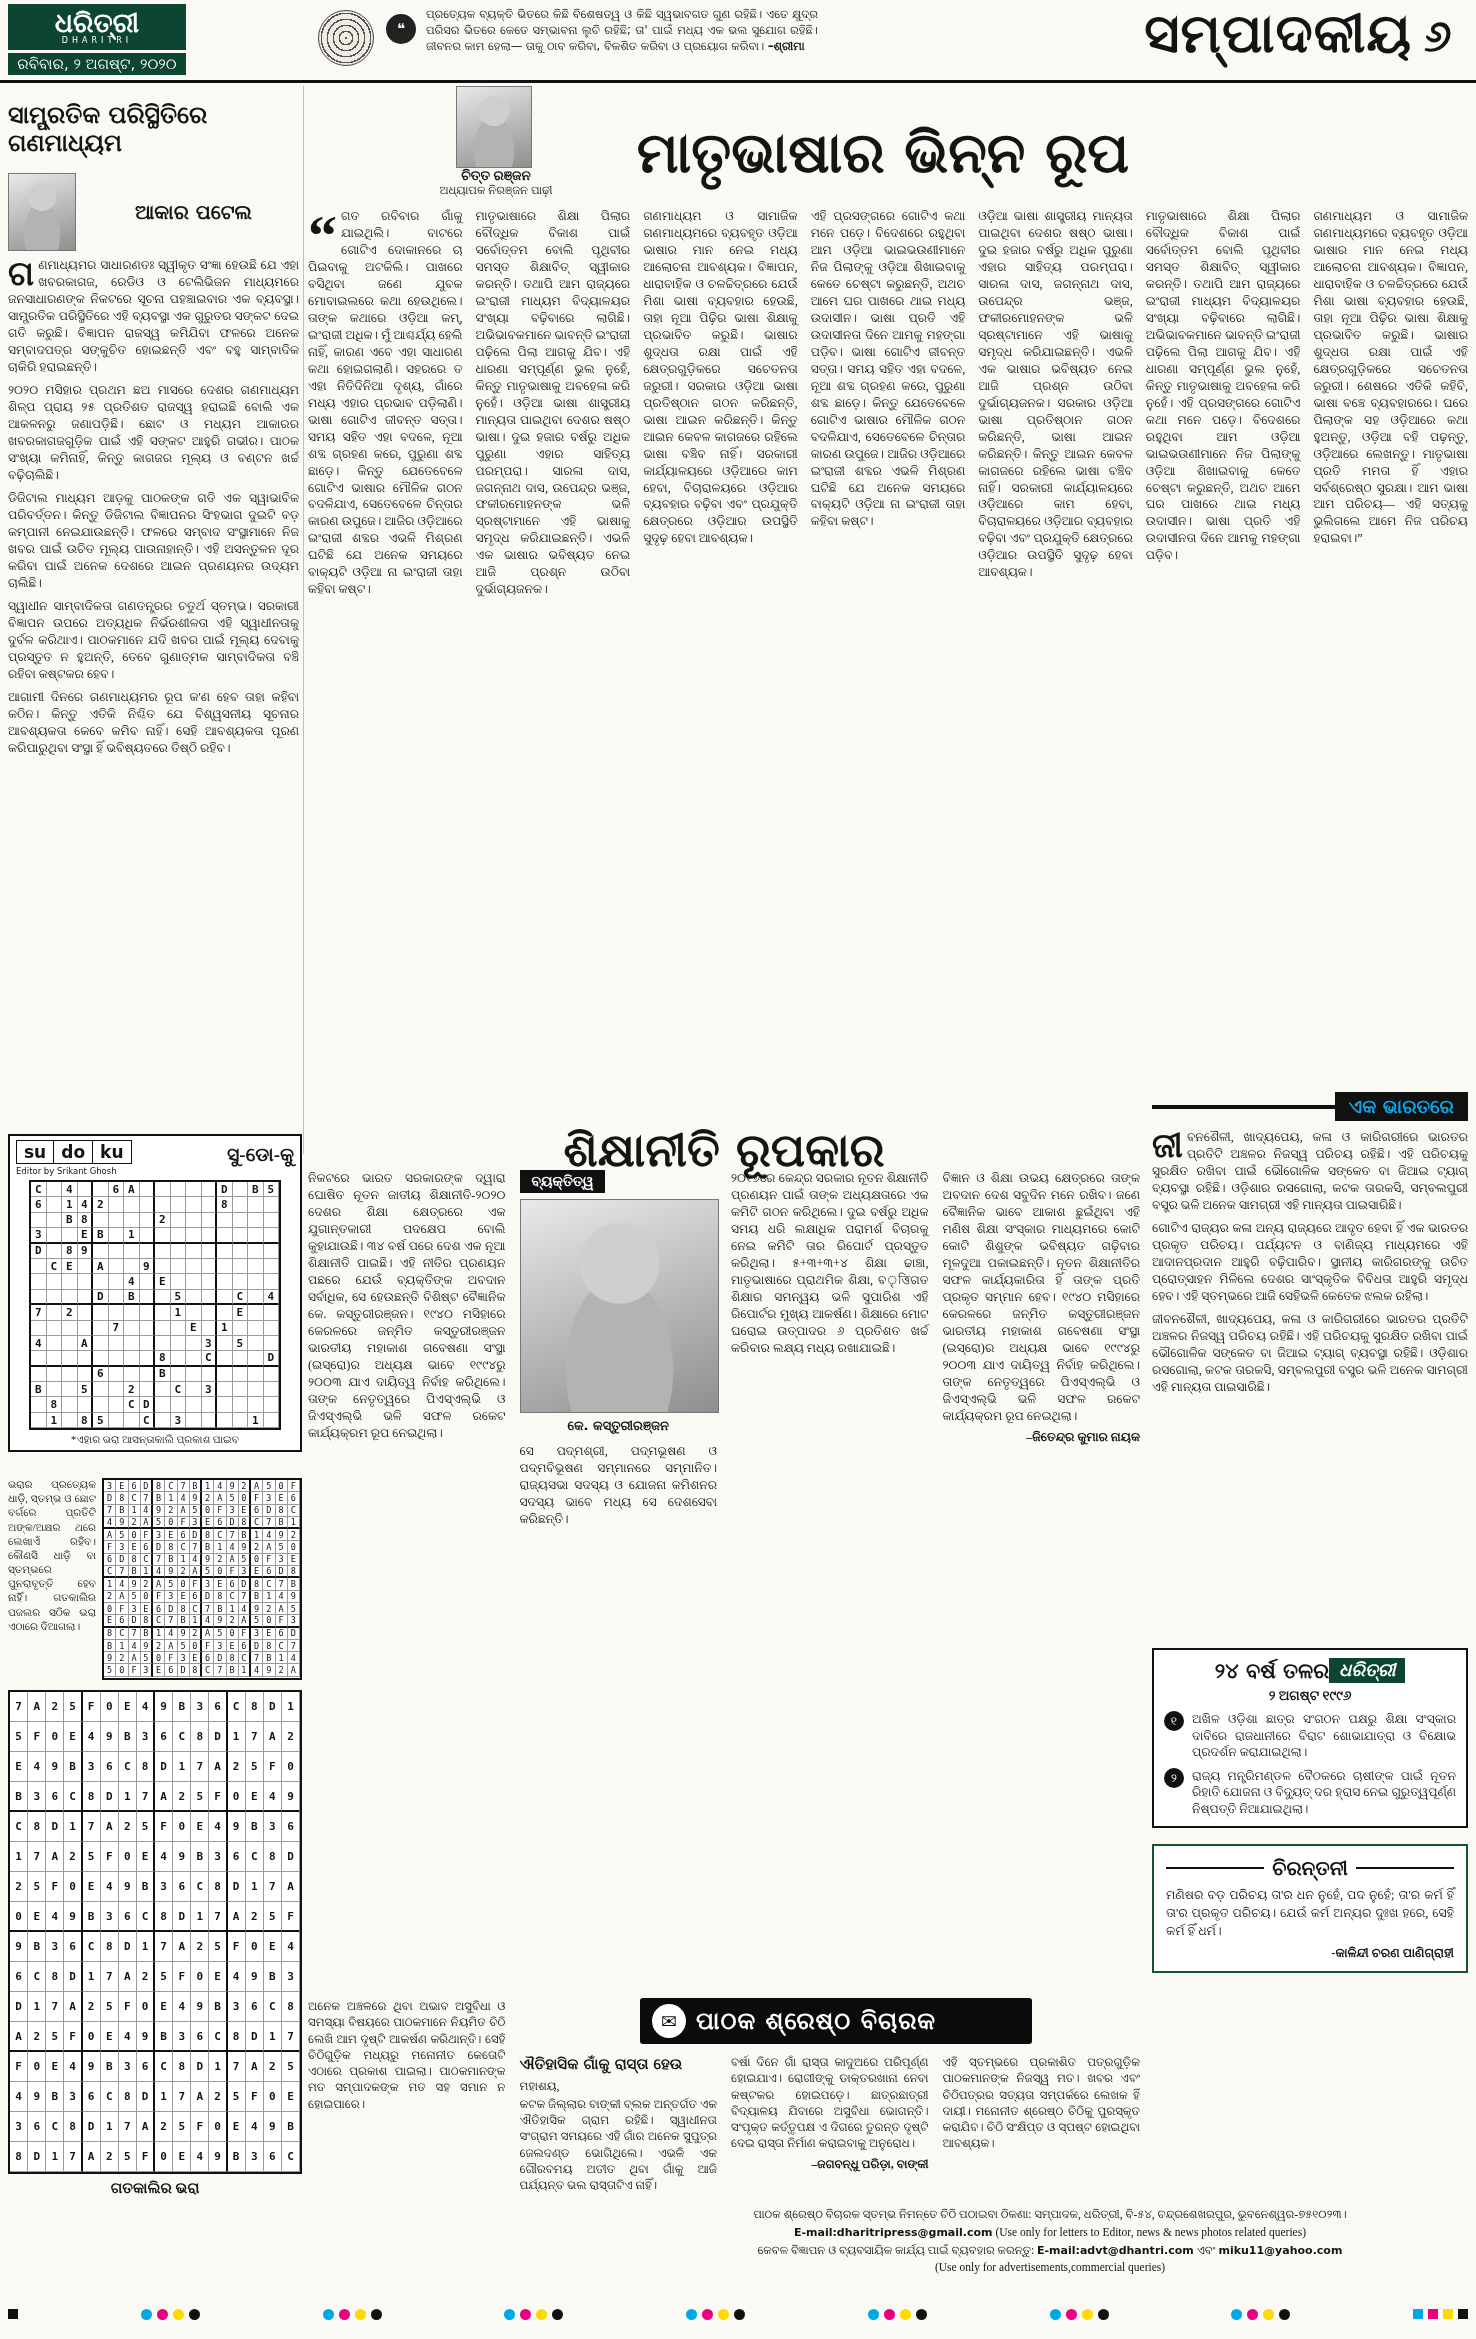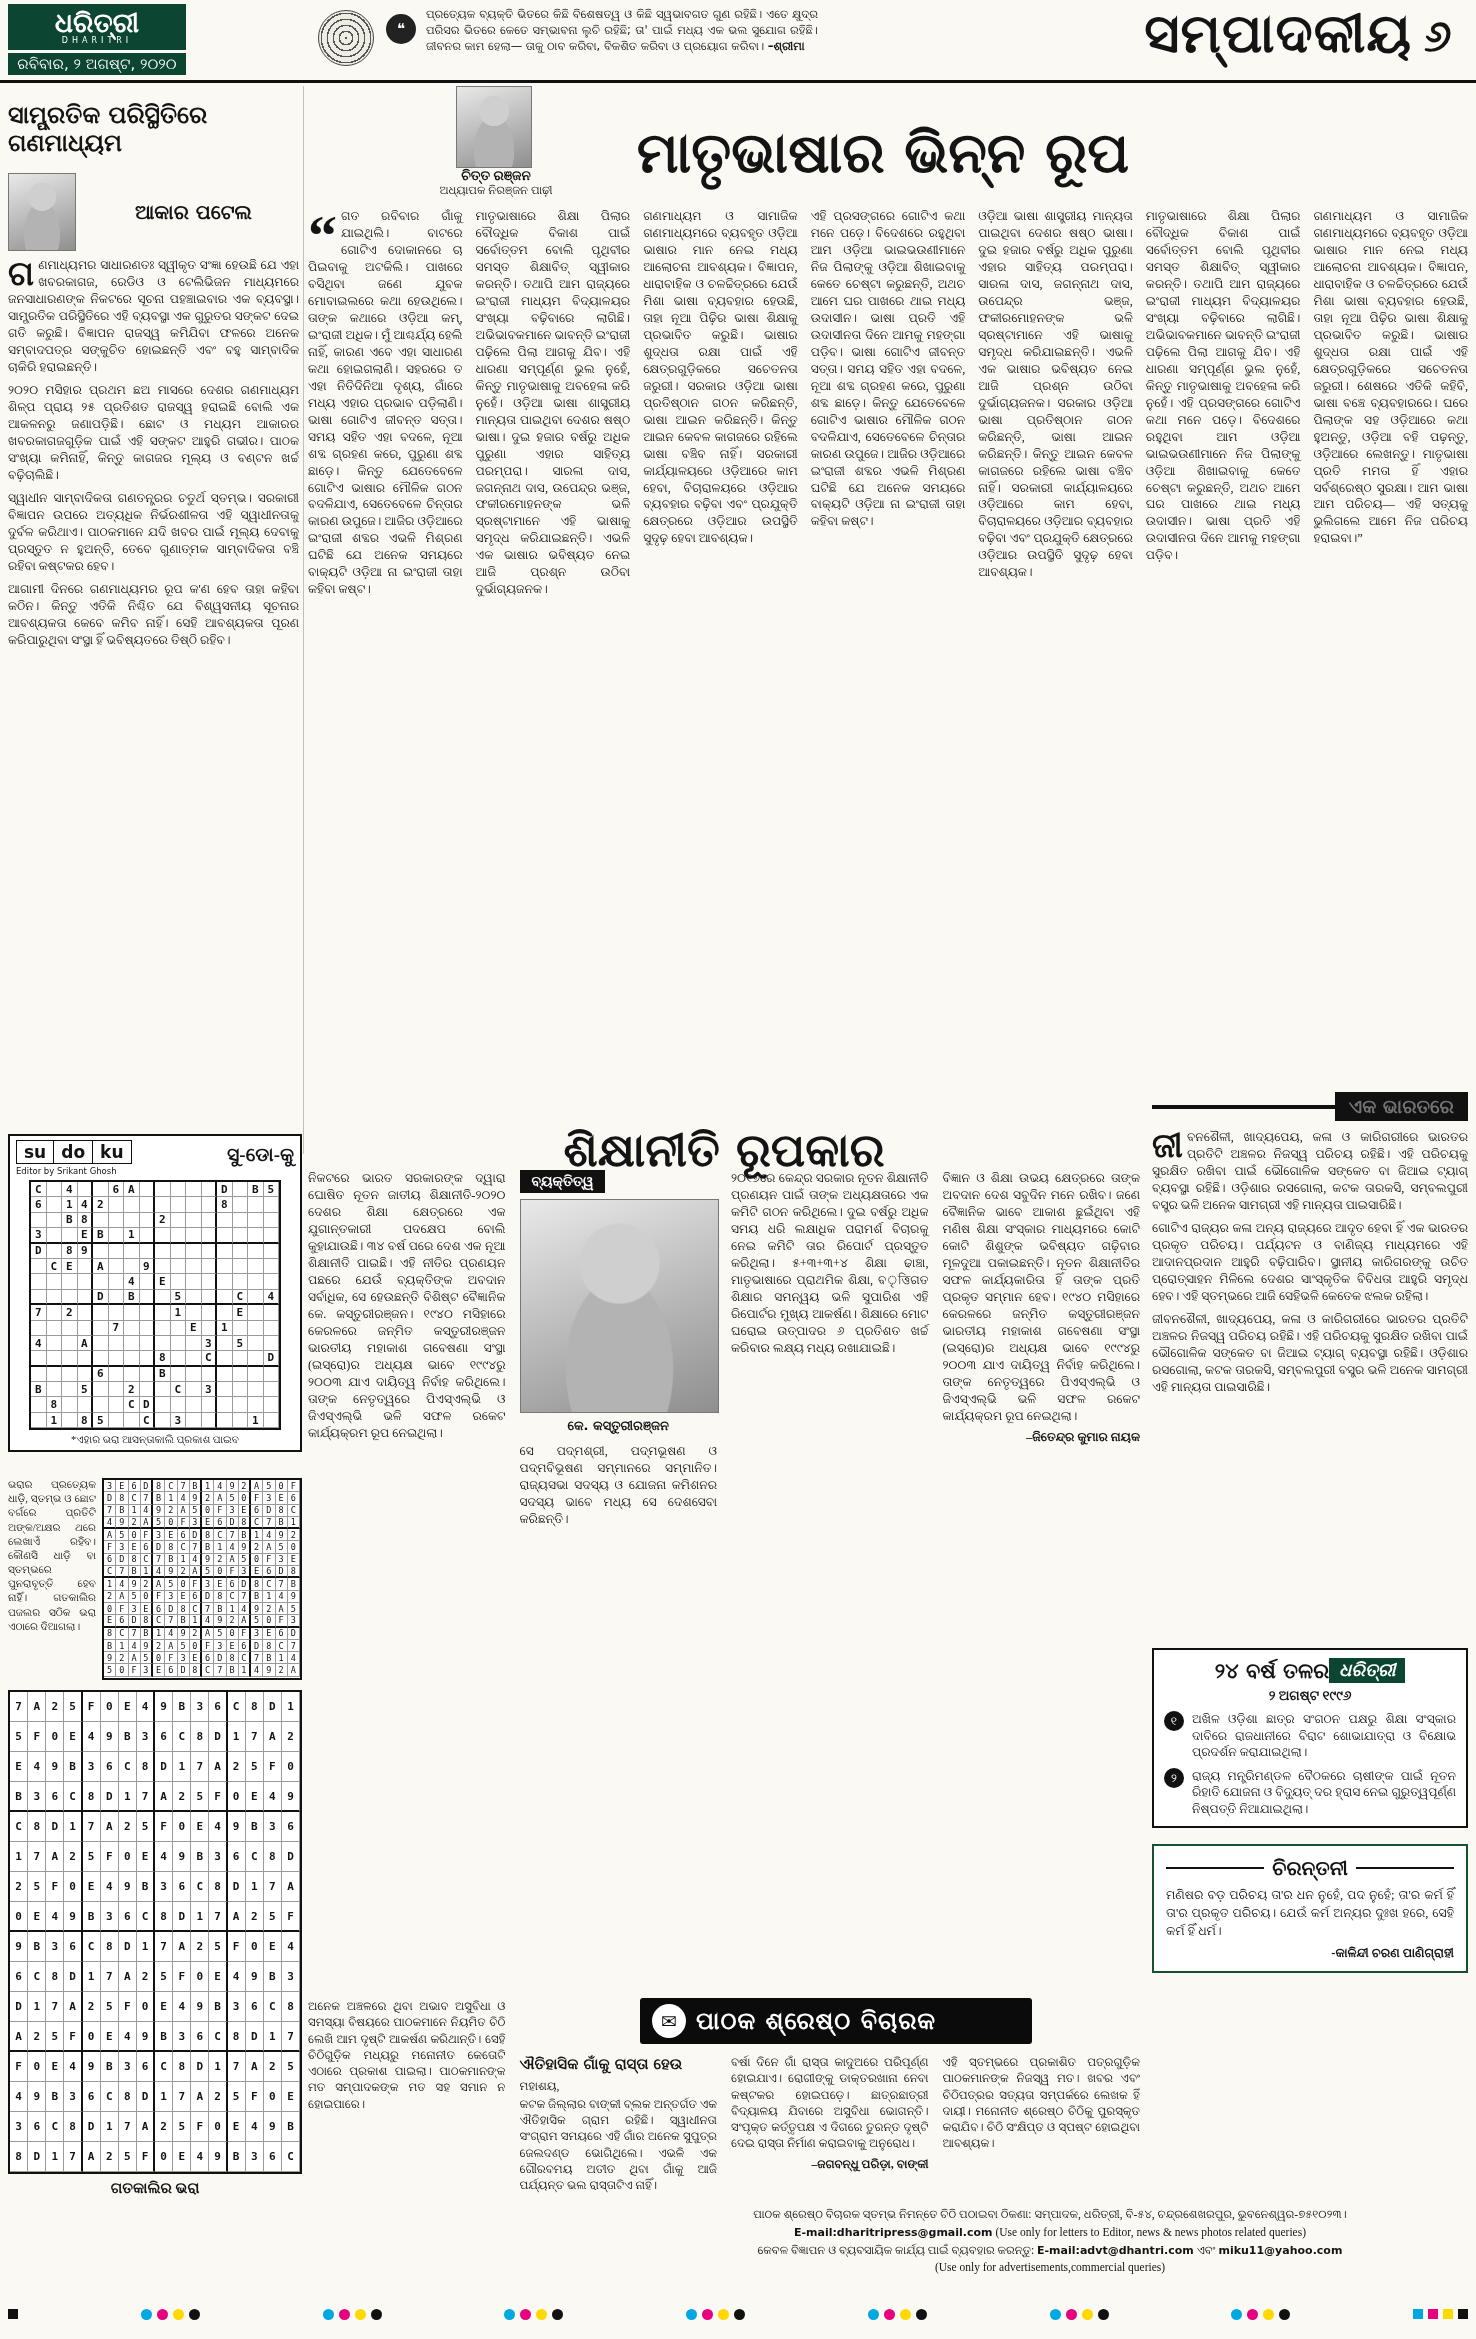--- a/index.html
+++ b/index.html
@@ -74,21 +74,21 @@
   .a3-cols{position:absolute;left:0;top:76px;width:832px;height:812px;display:grid;grid-template-columns:repeat(4,1fr);
            gap:14px;font-size:12.3px;line-height:1.38;text-align:justify;overflow:hidden;}
   .kicker{display:inline-block;background:#111;color:#fff;font-size:14px;font-weight:bold;padding:2px 12px;margin-bottom:6px;}
   .a3-photo{width:100%;height:212px;display:block;}
   .a3-caption{display:block;text-align:center;font-weight:bold;font-size:13px;margin:4px 0 8px 0;}
   .signoff{display:block;text-align:right;font-weight:bold;margin-top:4px;}
   
   .col-right{position:absolute;left:1152px;top:1092px;width:316px;}
   .ekb-head{display:flex;align-items:center;}
   .ekb-rule{flex:1;border-top:4px solid #111;}
-  .ekb-chip{background:#111;color:#737373;font-size:19px;font-weight:bold;padding:3px 14px;}
+  .ekb-chip{background:#111;color:#0ea5e9;font-size:19px;font-weight:bold;padding:3px 14px;}
   .ekb-body{margin-top:8px;height:505px;overflow:hidden;font-size:12.3px;line-height:1.4;text-align:justify;}
   .y24{margin-top:14px;border:2px solid #111;padding:8px 10px;background:#fff;}
   .y24-head{display:flex;align-items:center;justify-content:center;}
   .y24-title{font-size:21px;font-weight:bold;}
   .y24-logo{background:#0c4633;color:#fff;font-size:18px;font-weight:bold;font-style:italic;padding:2px 10px;}
   .y24-date{text-align:center;font-size:13.5px;font-weight:bold;margin:5px 0;}
   .y24-item{display:flex;gap:8px;margin-top:7px;font-size:12.3px;line-height:1.35;text-align:justify;}
   .numchip{flex:0 0 auto;width:20px;height:20px;border-radius:50%;background:#111;color:#fff;font-size:12px;
            display:flex;align-items:center;justify-content:center;}
   .chiro{margin-top:16px;border:2px solid #14532d;padding:10px 12px;background:#fff;}
@@ -142,20 +142,21 @@
 
   <aside class="col-left">
     <h1 class="a1-head hf">ସାମ୍ପ୍ରତିକ ପରିସ୍ଥିତିରେ ଗଣମାଧ୍ୟମ</h1>
     <div class="a1-authorrow">
       <div class="photo a1-photo"></div>
       <div class="a1-author hf">ଆକାର ପଟେଲ</div>
     </div>
     <div class="a1-body">
       <p class="jp dc">ଗଣମାଧ୍ୟମର ସାଧାରଣତଃ ସ୍ୱୀକୃତ ସଂଜ୍ଞା ହେଉଛି ଯେ ଏହା ଖବରକାଗଜ, ରେଡିଓ ଓ ଟେଲିଭିଜନ ମାଧ୍ୟମରେ ଜନସାଧାରଣଙ୍କ ନିକଟରେ ସୂଚନା ପହଞ୍ଚାଇବାର ଏକ ବ୍ୟବସ୍ଥା। ସାମ୍ପ୍ରତିକ ପରିସ୍ଥିତିରେ ଏହି ବ୍ୟବସ୍ଥା ଏକ ଗୁରୁତର ସଙ୍କଟ ଦେଇ ଗତି କରୁଛି। ବିଜ୍ଞାପନ ରାଜସ୍ୱ କମିଯିବା ଫଳରେ ଅନେକ ସମ୍ବାଦପତ୍ର ସଙ୍କୁଚିତ ହୋଇଛନ୍ତି ଏବଂ ବହୁ ସାମ୍ବାଦିକ ଚାକିରି ହରାଇଛନ୍ତି।</p>
       <p class="jp">୨୦୨୦ ମସିହାର ପ୍ରଥମ ଛଅ ମାସରେ ଦେଶର ଗଣମାଧ୍ୟମ ଶିଳ୍ପ ପ୍ରାୟ ୨୫ ପ୍ରତିଶତ ରାଜସ୍ୱ ହରାଇଛି ବୋଲି ଏକ ଆକଳନରୁ ଜଣାପଡ଼ିଛି। ଛୋଟ ଓ ମଧ୍ୟମ ଆକାରର ଖବରକାଗଜଗୁଡ଼ିକ ପାଇଁ ଏହି ସଙ୍କଟ ଆହୁରି ଗଭୀର। ପାଠକ ସଂଖ୍ୟା କମିନାହିଁ, କିନ୍ତୁ କାଗଜର ମୂଲ୍ୟ ଓ ବଣ୍ଟନ ଖର୍ଚ୍ଚ ବଢ଼ିଚାଲିଛି।</p>
+      <p class="jp">ଡିଜିଟାଲ ମାଧ୍ୟମ ଆଡ଼କୁ ପାଠକଙ୍କ ଗତି ଏକ ସ୍ୱାଭାବିକ ପରିବର୍ତ୍ତନ। କିନ୍ତୁ ଡିଜିଟାଲ ବିଜ୍ଞାପନର ସିଂହଭାଗ ଦୁଇଟି ବଡ଼ କମ୍ପାନୀ ନେଇଯାଉଛନ୍ତି। ଫଳରେ ସମ୍ବାଦ ସଂସ୍ଥାମାନେ ନିଜ ଖବର ପାଇଁ ଉଚିତ ମୂଲ୍ୟ ପାଉନାହାନ୍ତି। ଏହି ଅସନ୍ତୁଳନ ଦୂର କରିବା ପାଇଁ ଅନେକ ଦେଶରେ ଆଇନ ପ୍ରଣୟନର ଉଦ୍ୟମ ଚାଲିଛି।</p>
       <p class="jp">ସ୍ୱାଧୀନ ସାମ୍ବାଦିକତା ଗଣତନ୍ତ୍ରର ଚତୁର୍ଥ ସ୍ତମ୍ଭ। ସରକାରୀ ବିଜ୍ଞାପନ ଉପରେ ଅତ୍ୟଧିକ ନିର୍ଭରଶୀଳତା ଏହି ସ୍ୱାଧୀନତାକୁ ଦୁର୍ବଳ କରିଥାଏ। ପାଠକମାନେ ଯଦି ଖବର ପାଇଁ ମୂଲ୍ୟ ଦେବାକୁ ପ୍ରସ୍ତୁତ ନ ହୁଅନ୍ତି, ତେବେ ଗୁଣାତ୍ମକ ସାମ୍ବାଦିକତା ବଞ୍ଚି ରହିବା କଷ୍ଟକର ହେବ।</p>
       <p class="jp">ଆଗାମୀ ଦିନରେ ଗଣମାଧ୍ୟମର ରୂପ କ'ଣ ହେବ ତାହା କହିବା କଠିନ। କିନ୍ତୁ ଏତିକି ନିଶ୍ଚିତ ଯେ ବିଶ୍ୱସନୀୟ ସୂଚନାର ଆବଶ୍ୟକତା କେବେ କମିବ ନାହିଁ। ସେହି ଆବଶ୍ୟକତା ପୂରଣ କରିପାରୁଥିବା ସଂସ୍ଥା ହିଁ ଭବିଷ୍ୟତରେ ତିଷ୍ଠି ରହିବ।</p>
     </div>
     <div class="a1-email">Email:aakar.patel@gmail.com</div>
   </aside>
 
   <section class="sudoku-box">
     <div class="sud-head">
       <div>
         <div class="brand">

